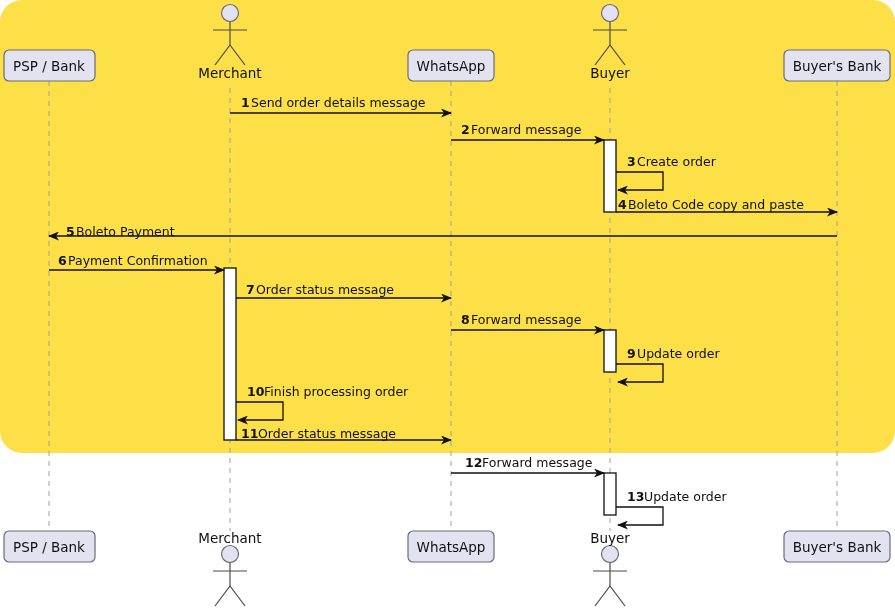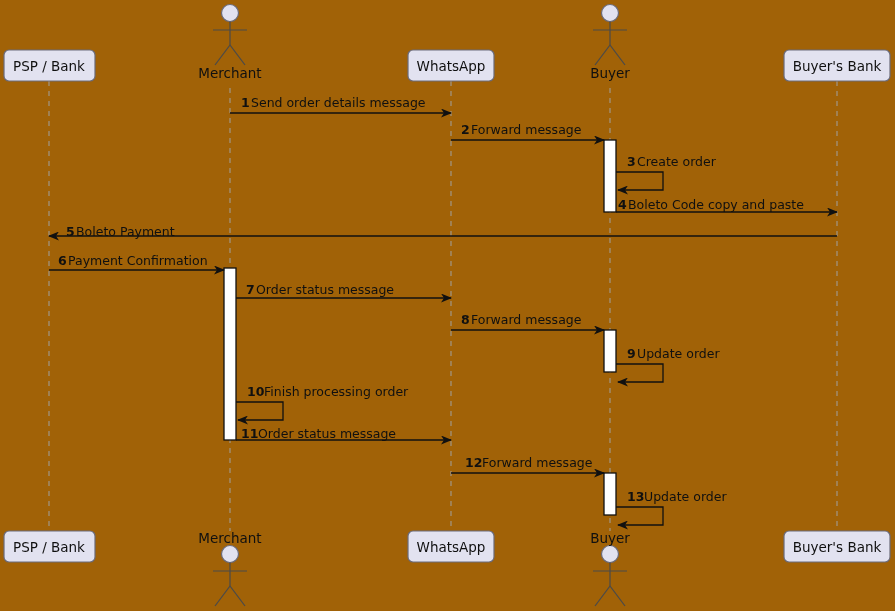--- a/index.html
+++ b/index.html
@@ -9,22 +9,23 @@
   }
   body {
     width: 895px;
     height: 611px;
     font-family: "DejaVu Sans", sans-serif;
     overflow: hidden;
   }
   #diagram-root {
     position: relative;
     width: 895px;
-    height: 611px;
-    background: #a16207;
+    height: 453px;
+    background: #fde047;
+    border-radius: 22px;
   }
   svg.seq { display: block; }
 
   .lifeline {
     stroke: #A0A0A0;
     stroke-width: 1;
     stroke-dasharray: 5 5;
     fill: none;
   }
   .pbox {

